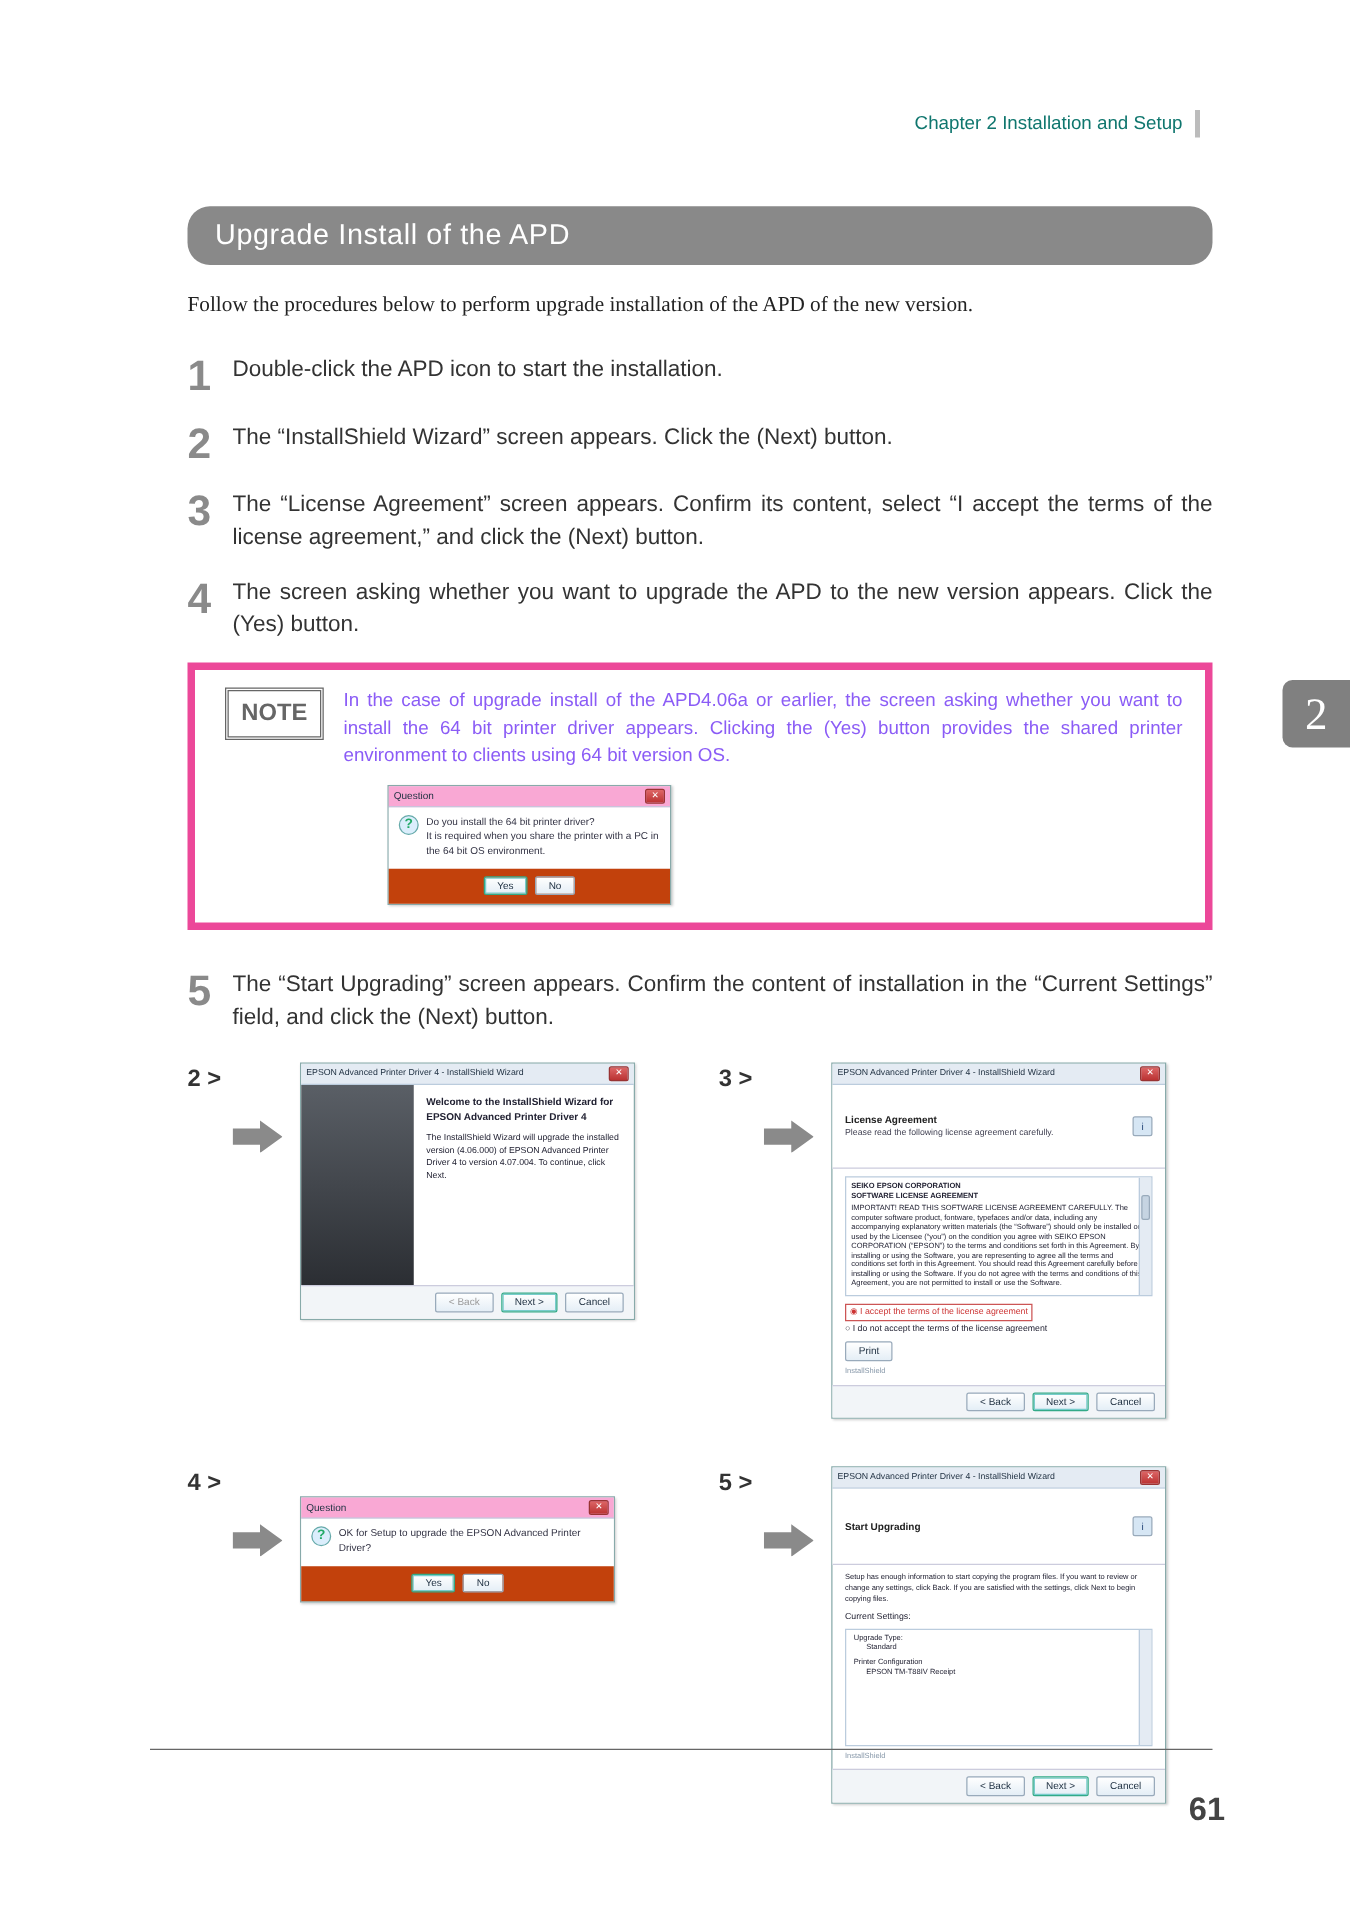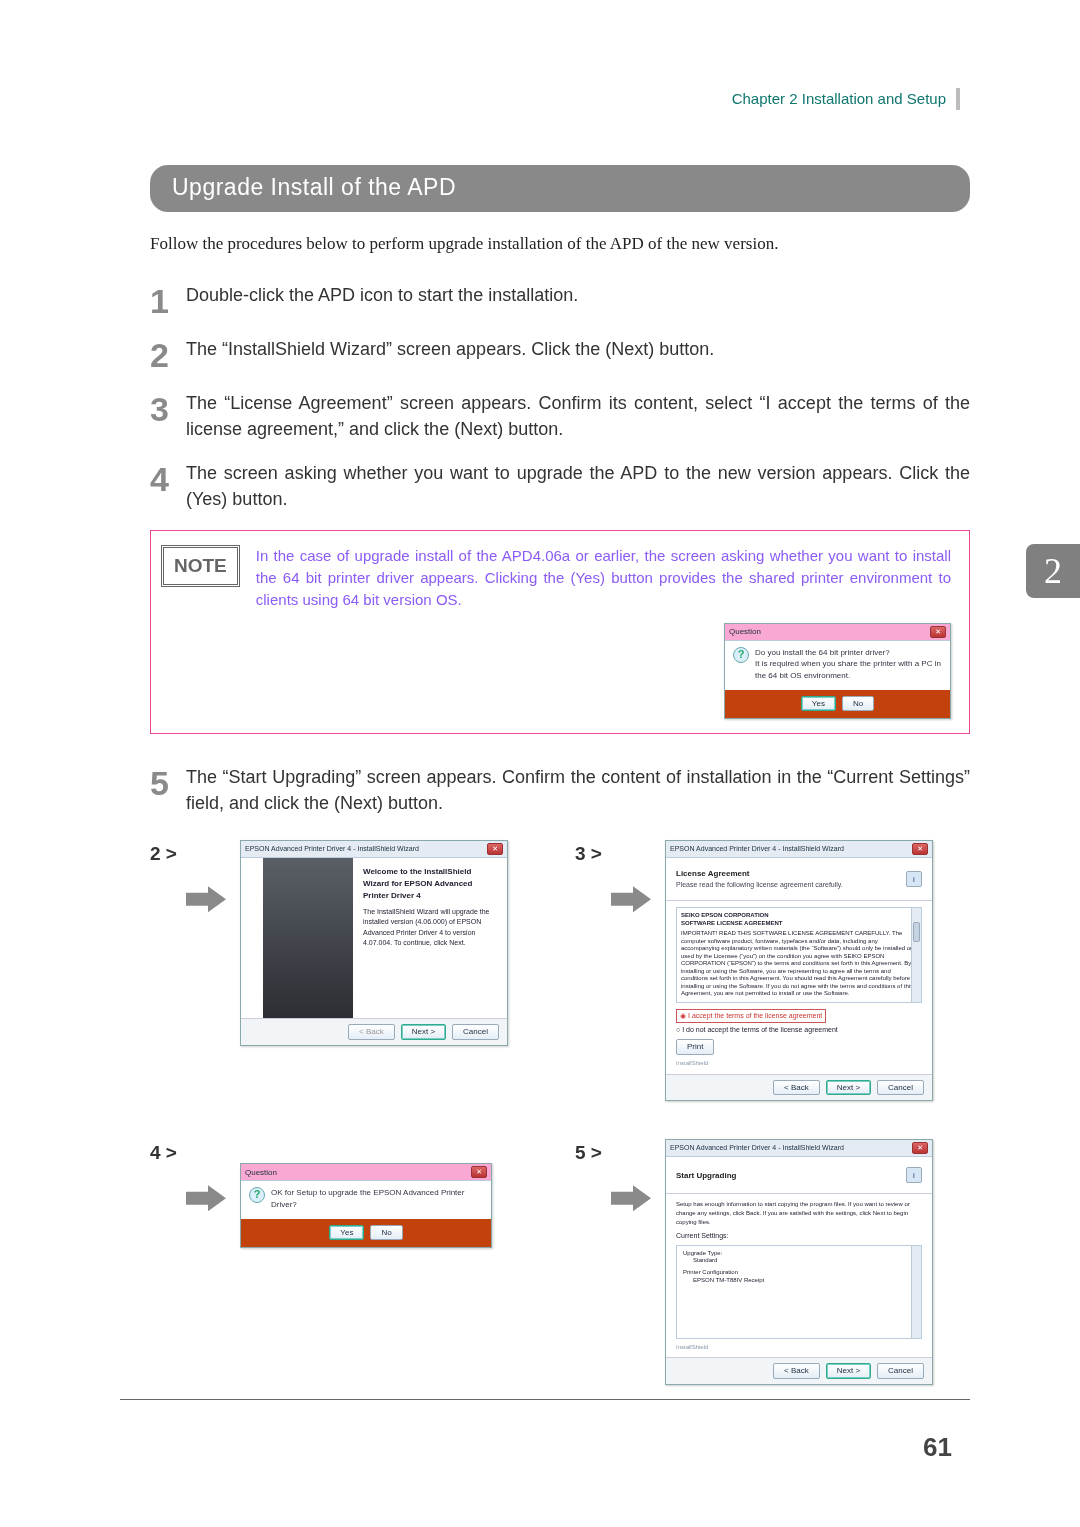--- a/index.html
+++ b/index.html
@@ -69,26 +69,26 @@
     padding-top: 2px;
     font-family: Arial, sans-serif;
   }
   .step-text {
     font-size: 18px;
     color: #333;
     text-align: justify;
     flex: 1;
   }
   .note-box {
-    border: 1px solid #ec4899;
-    padding: 14px 18px 14px 10px;
+    border: 6px solid #ec4899;
+    padding: 14px 18px 14px 24px;
     margin-top: 4px;
     margin-bottom: 30px;
     display: flex;
-    align-items: flex-end;
+    align-items: flex-start;
     flex-direction: column;
   }
   .note-head-row {
     display: flex;
     align-items: flex-start;
     width: 100%;
   }
   .note-badge {
     border: 3px double #666;
     padding: 4px 10px;
@@ -231,21 +231,20 @@
     background: linear-gradient(#d66,#b33);
     color: #fff;
     font-size: 7px;
     padding: 0 4px;
     border-radius: 2px;
     border: 1px solid #933;
   }
   .wiz-body {
     display: flex;
     min-height: 160px;
-    margin-left: 22px;
   }
   .wiz-side {
     width: 90px;
     background: linear-gradient(#5a5f66,#2b2e33);
     flex: none;
   }
   .wiz-main {
     flex: 1;
     padding: 8px 10px;
     font-size: 7px;
@@ -258,21 +257,21 @@
   }
   .wiz-btns {
     display: flex;
     justify-content: flex-end;
     gap: 6px;
     padding: 5px 8px;
     border-top: 1px solid #ccd;
     background: #f2f5f8;
   }
   .wiz-head {
-    padding: 10px 10px;
+    padding: 22px 10px;
     border-bottom: 1px solid #ccd;
     background: #fff;
     display: flex;
     justify-content: space-between;
     align-items: center;
   }
   .wiz-head .t {
     font-weight: 700;
     font-size: 8px;
   }
@@ -335,21 +334,21 @@
   }
   .settings-box .sb {
     position: absolute;
     right: 0; top: 0; bottom: 0;
     width: 9px;
     background: #e4ebf3;
     border-left: 1px solid #bcd;
   }
   .page-num {
     position: absolute;
-    right: 128px;
+    right: 100px;
     bottom: 60px;
     font-size: 26px;
     font-weight: 700;
     color: #444;
   }
   .side-tab {
     position: absolute;
     right: 0;
     top: 544px;
     width: 54px;

